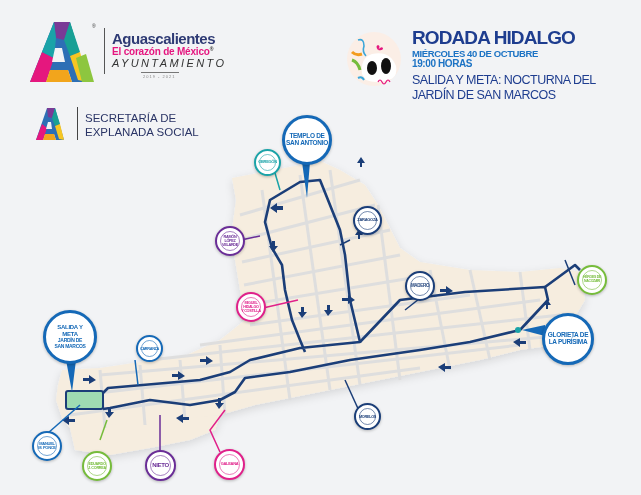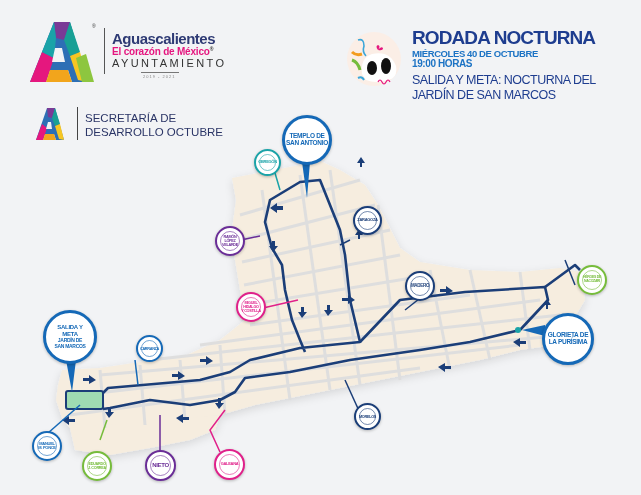--- a/index.html
+++ b/index.html
@@ -8,21 +8,21 @@
     background: #f2f3f5;
     font-family: "Liberation Sans", sans-serif;
     position: relative;
   }
   #canvas { position: absolute; left: 0; top: 0; width: 601px; height: 495px; }
 
   .logo-main { position: absolute; left: 28px; top: 18px; width: 80px; height: 68px; }
   .brand-divider { position: absolute; left: 104px; top: 28px; width: 1px; height: 46px; background: #555; }
   .brand-name { position: absolute; left: 112px; top: 30px; font-weight: 700; font-size: 15px; color: #2e3a74; letter-spacing: -0.5px; white-space: nowrap; }
   .brand-tagline { position: absolute; left: 112px; top: 46px; font-weight: 700; font-size: 10px; color: #e5167f; white-space: nowrap; letter-spacing: -0.2px; }
-  .brand-ayunt { position: absolute; left: 112px; top: 57px; font-size: 11px; color: #333; letter-spacing: 2.4px; white-space: nowrap; font-weight: 400; }
+  .brand-ayunt { position: absolute; left: 112px; top: 57px; font-size: 11px; color: #333; letter-spacing: 2.4px; white-space: nowrap; font-weight: 400; font-style: italic; }
   .brand-years { position: absolute; left: 143px; top: 74px; font-size: 4px; color: #888; letter-spacing: 1px; }
   .brand-underline { position: absolute; left: 141px; top: 72px; width: 38px; height: 1px; background: #777; }
 
   .logo-small { position: absolute; left: 34px; top: 106px; width: 38px; height: 36px; }
   .sec-divider { position: absolute; left: 77px; top: 107px; width: 1px; height: 33px; background: #444; }
   .sec-line1, .sec-line2 { position: absolute; left: 85px; font-weight: 400; font-size: 11.5px; color: #2b3566; white-space: nowrap; }
   .sec-line1 { top: 112px; }
   .sec-line2 { top: 126px; }
 
   .skull { position: absolute; left: 344px; top: 30px; width: 66px; height: 58px; }
@@ -70,36 +70,36 @@
     <polygon points="2,34 13,2 21,2 30,34 22,34 20,28 11,28 9,34" fill="#2d6fb5"></polygon>
     <polygon points="13,2 21,2 18,12 14,11" fill="#7a3a96"></polygon>
     <polygon points="2,34 8,18 13,22 9,34" fill="#e5177e"></polygon>
     <polygon points="18,12 21,2 26,18 21,20" fill="#18a095"></polygon>
     <polygon points="21,20 26,18 30,34 25,33" fill="#f6c623"></polygon>
     <polygon points="11,28 20,28 22,34 9,34" fill="#f2a51c"></polygon>
     <polygon points="14,16 17,16 18,23 12,23" fill="#f2f3f5"></polygon>
   </svg>
   <div class="sec-divider"></div>
   <div class="sec-line1">SECRETARÍA DE</div>
-  <div class="sec-line2">DESARROLLO OCTUBRE</div>
+  <div class="sec-line2">EXPLANADA SOCIAL</div>
 
   <svg class="skull" viewBox="0 0 66 58">
     <circle cx="30" cy="29" r="27" fill="#fbeee6"></circle>
     <path d="M18,44 Q16,28 28,24 Q46,20 52,36 Q54,48 44,50 Q32,54 22,50 Z" fill="#fff"></path>
     <ellipse cx="28" cy="38" rx="5" ry="7" fill="#111"></ellipse>
     <ellipse cx="42" cy="36" rx="5" ry="8" fill="#111"></ellipse>
     <path d="M34,20 q-3,-4 0,-5 q3,1 0,5 z M34,20 q3,-4 5,-2 q0,3 -5,2 z" fill="#e5177e"></path>
     <path d="M14,10 q6,-2 6,6 q-2,6 2,10" stroke="#3aa6d9" stroke-width="1.6" fill="none"></path>
     <path d="M8,22 q4,4 10,2" stroke="#f39c1e" stroke-width="3" fill="none"></path>
     <path d="M8,30 q6,2 8,10" stroke="#76bc3b" stroke-width="3" fill="none"></path>
     <path d="M14,48 q4,-2 6,2" stroke="#3aa6d9" stroke-width="2" fill="none"></path>
     <path d="M34,52 q2,-4 4,0 q2,4 4,0 q2,-4 4,0" stroke="#e5177e" stroke-width="1.2" fill="none"></path>
   </svg>
 
-  <div class="event-title">RODADA NOCTURNA</div>
+  <div class="event-title">RODADA HIDALGO</div>
   <div class="event-date">MIÉRCOLES 40 DE OCTUBRE</div>
   <div class="event-time">19:00 HORAS</div>
   <div class="event-place1">SALIDA Y META: NOCTURNA DEL</div>
   <div class="event-place2">JARDÍN DE SAN MARCOS</div>
 
   <svg style="position:absolute;left:0;top:0" width="641" height="495" viewBox="0 0 641 495">
     <defs>
       <filter id="sh" x="-10%" y="-10%" width="120%" height="130%">
         <feDropShadow dx="0" dy="3" stdDeviation="4" flood-color="#000" flood-opacity="0.12"></feDropShadow>
       </filter>

